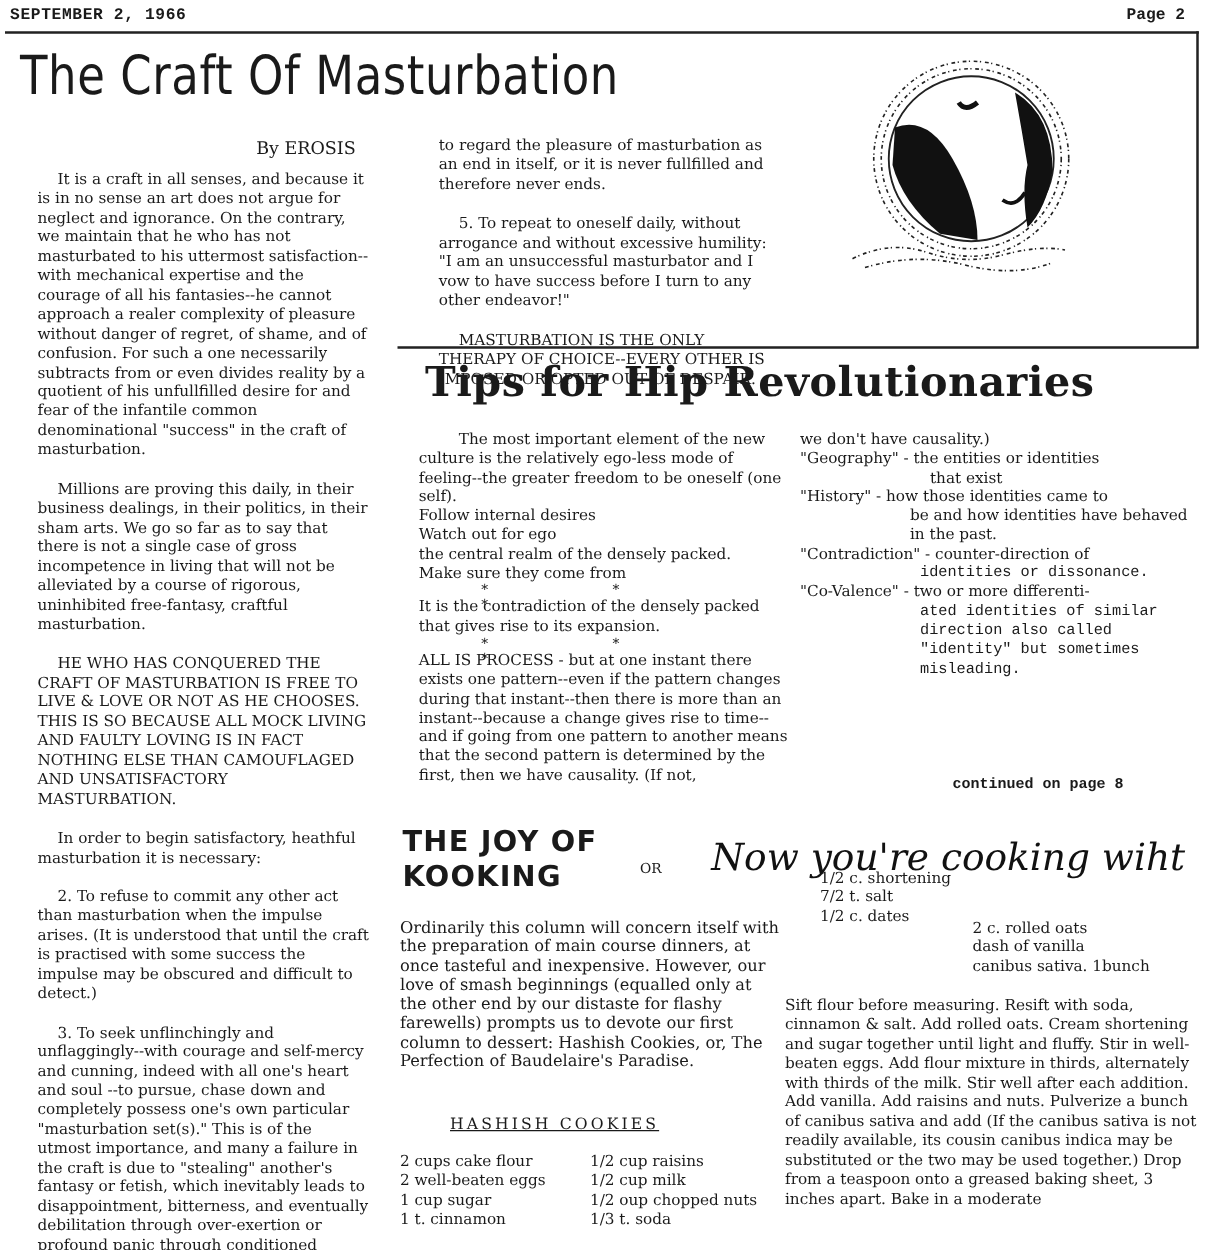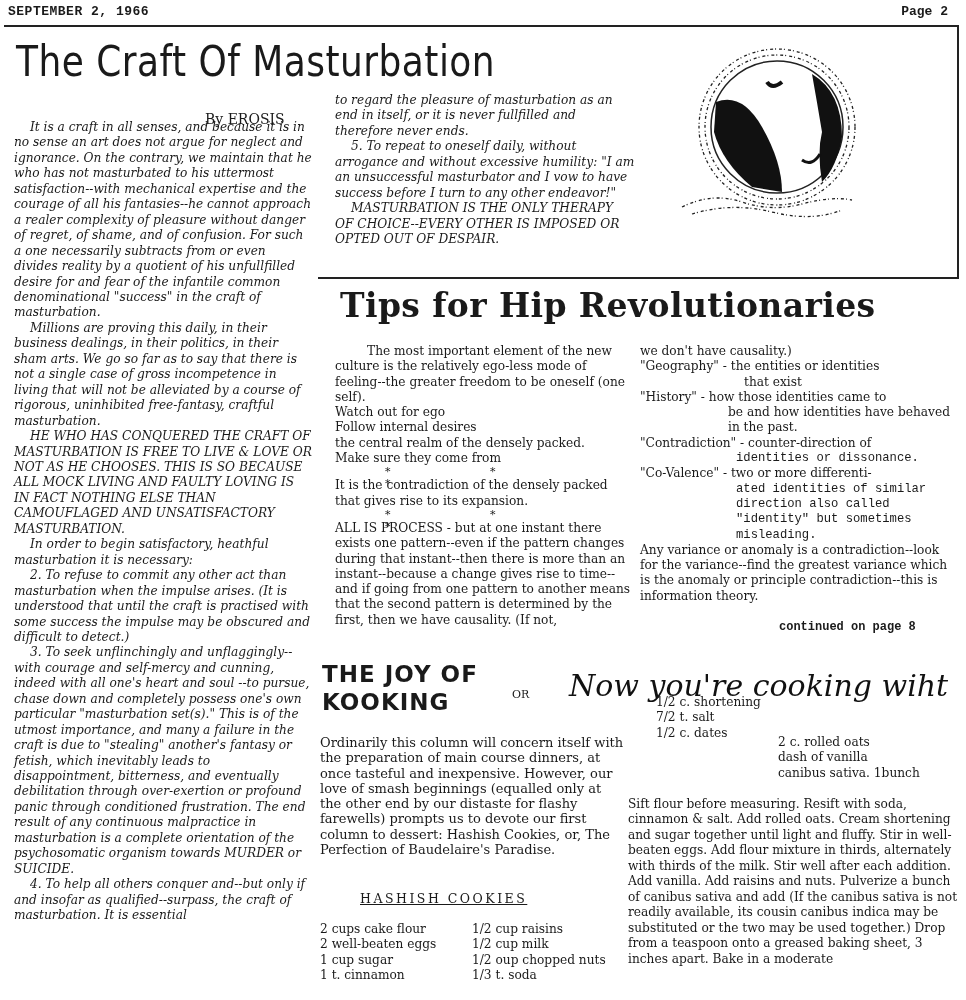--- a/index.html
+++ b/index.html
@@ -12,37 +12,37 @@
   .hdr-date { left:8px; top:4px; font-family:"Liberation Mono", monospace; font-weight:bold; font-size:13px; letter-spacing:0.5px; }
   .hdr-page { right:18px; top:4px; font-family:"Liberation Mono", monospace; font-weight:bold; font-size:13px; }
   .top-rule { left:4px; top:25px; width:955px; height:2px; background:#222; }
   .frame-right { left:957px; top:25px; width:2px; height:253px; background:#222; }
   .frame-bottom { left:318px; top:277px; width:641px; height:2px; background:#222; }
 
   .title1 { left:16px; top:36px; font-family:"DejaVu Sans", sans-serif; font-size:43px; font-weight:normal; font-stretch:condensed; letter-spacing:0.5px; transform:scaleX(0.93); transform-origin:left; }
   .byline { left:205px; top:111px; font-size:14px; }
 
   .col { font-size:12.2px; line-height:15.45px; }
-  .col p { margin:0;font-style:italic; }
+  .col p { margin:16px; }
   .ind { text-indent:16px; }
   .col1 { left:14px; top:120px; width:298px; }
   .col2 { left:335px; top:93px; width:300px; }
 
   .art { left:672px; top:42px; width:200px; height:190px; }
 
   .title2 { left:340px; top:286px; font-family:"DejaVu Serif", serif; font-weight:bold; font-size:33px; letter-spacing:0.4px; }
 
   .col3 { left:335px; top:344px; width:300px; font-size:12.2px; line-height:15.3px; }
   .col4 { left:640px; top:344px; width:320px; font-size:12.2px; line-height:15.3px; }
   .stars { padding-left:50px; letter-spacing:48px; line-height:12px; height:12px; font-size:11px; }
   .u { }
   .hang { padding-left:96px;font-family:Liberation Mono, monospace; }
   .hang2 { padding-left:88px; }
   .hang3 { padding-left:104px; }
-  .contd { left:762px; top:620px; font-family:"Liberation Mono", monospace; font-weight:bold; font-size:12px;margin-left:17px; }
+  .contd { left:762px; top:620px; font-family:"Liberation Mono", monospace; font-weight:bold; font-size:12px; }
 
   .joy { left:322px; top:660px; font-family:"DejaVu Sans", sans-serif; font-weight:bold; font-size:23px; line-height:28px; letter-spacing:1px; }
   .or { left:512px; top:688px; font-size:11px; }
   .script { left:565px; top:660px; width:390px; height:78px; }
 
   .col5 { left:320px; top:735px; width:305px; font-size:13px; line-height:15.3px; }
   .hash-title { left:360px; top:891px; font-size:12.5px; letter-spacing:2.5px; text-decoration:underline; }
   .ing { font-size:12.2px; line-height:15.3px; }
   .ing1 { left:320px; top:922px; }
   .ing2 { left:472px; top:922px; }
@@ -91,22 +91,22 @@
     <path d="M140 32 Q170 50 170 95 Q165 125 150 140 Q145 110 150 90 Q145 60 140 32 Z" fill="#111"></path>
     <path d="M95 40 Q100 48 110 40" stroke="#111" stroke-width="4" fill="none"></path>
     <path d="M130 118 Q140 125 148 112" stroke="#111" stroke-width="3" fill="none"></path>
   </svg>
 </div>
 
 <div class="abs title2">Tips for Hip Revolutionaries</div>
 
 <div class="abs col3">
   <div style="text-indent:32px"><span>The most important element of the new culture is the relatively ego-less mode of feeling--the greater freedom to be oneself (</span><span class="u">one self</span><span>).</span></div>
+  <div>Follow internal desires</div>
   <div>Watch out for ego</div>
-  <div>Follow internal desires</div>
   <div>the central realm of the densely packed.</div>
   <div>Make sure they come from</div>
   <div class="stars">* * *</div>
   <div>It is the contradiction of the densely packed that gives rise to its expansion.</div>
   <div class="stars">* * *</div>
   <div><span class="u">ALL IS PROCESS</span><span> - but at one instant there exists one pattern--even if the pattern changes during that instant--then there is more than an instant--because a change gives rise to time--and if going from one pattern to another means that the second pattern is determined by the first, then we have causality. (If not,</span></div>
 </div>
 
 <div class="abs col4">
   <div><span>we </span><span class="u">don't</span><span> have causality.)</span></div>
@@ -119,21 +119,20 @@
     <div class="hang2">be and how identities have behaved in the past.</div>
   </div>
   <div>
     <div><span class="term">"Contradiction" - </span><span>counter-direction of</span></div>
     <div class="hang">identities or dissonance.</div>
   </div>
   <div>
     <div><span class="term">"Co-Valence" - </span><span>two or more differenti-</span></div>
     <div class="hang">ated identities of similar direction also called "identity" but sometimes misleading.</div>
   </div>
-  <div>Any variance or anomaly is a contradiction--look for the variance--find the greatest variance which is the anomaly or principle contradiction--this is information theory.</div>
 </div>
 <div class="abs contd">continued on page 8</div>
 
 <div class="abs joy">
   <div>THE JOY OF</div>
   <div>KOOKING</div>
 </div>
 <div class="abs or">OR</div>
 <div class="abs script">
   <svg width="390" height="78" viewBox="0 0 390 78">

